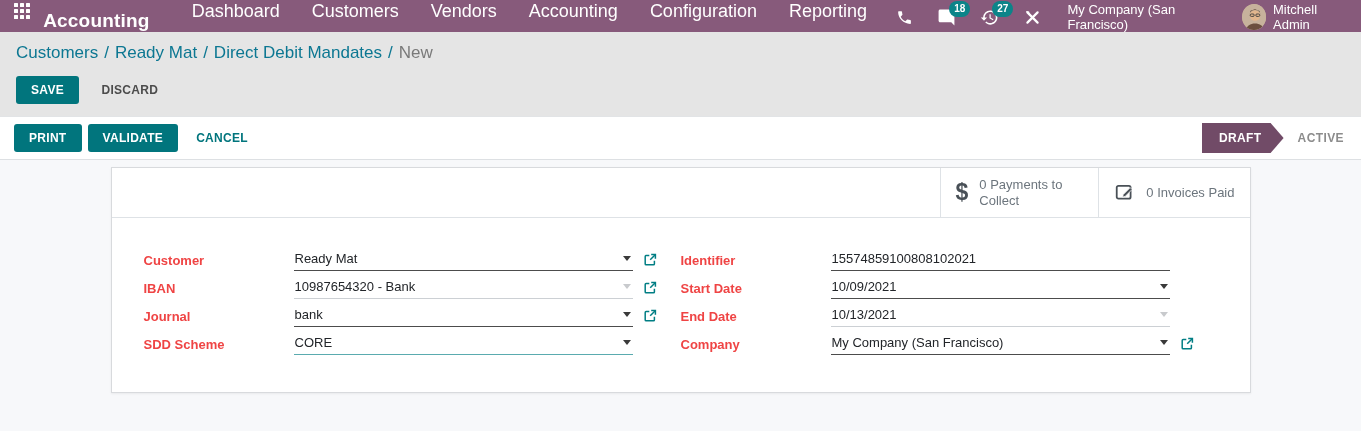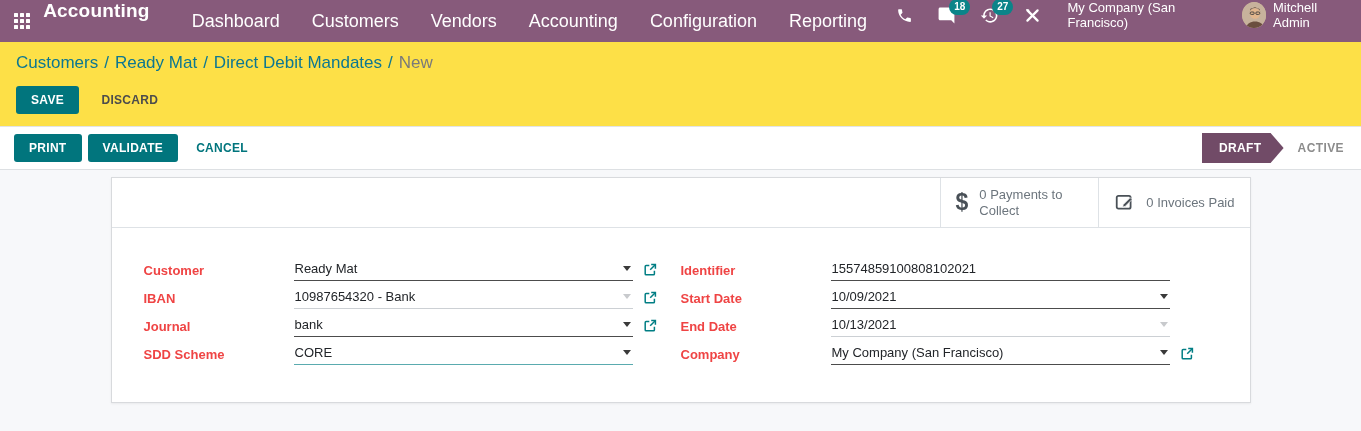--- a/index.html
+++ b/index.html
@@ -1,41 +1,41 @@
 <!DOCTYPE html>
 <html><head>
 <meta charset="utf-8">
 <style>
   * { margin:0; padding:0; box-sizing:border-box; }
   html,body { width:1361px; height:431px; overflow:hidden;
     font-family:"Liberation Sans", sans-serif; background:#f7f8fa; }
 
   
-  .navbar { height:42px; background:#875a7b; display:flex; align-items:flex-start;
+  .navbar { height:32px; background:#875a7b; display:flex; align-items:flex-end;
     color:#fff; padding:0 12px 0 0; }
   .apps-btn { width:46px; height:42px; display:flex; align-items:center; justify-content:center; cursor:pointer; }
   .grid-icon { display:grid; grid-template-columns:repeat(3,4px); grid-template-rows:repeat(3,4px); gap:2px; }
   .grid-icon i { background:#fff; border-radius:.5px; }
   .app-name { font-size:19px; font-weight:bold; margin-right:26px; letter-spacing:.2px; }
   .menu { display:flex; align-items:center; height:42px; }
   .menu-item { font-size:18px; padding:0 16px; height:42px; display:flex; align-items:center; cursor:pointer; }
   .spacer { flex:1; }
   .systray { display:flex; align-items:center; }
   .tray-icon { position:relative; width:20px; height:20px; margin:0 12px; display:flex;
     align-items:center; justify-content:center; cursor:pointer; }
   .tray-icon svg { display:block; }
   .badge { position:absolute; top:-6px; left:12px; background:#0b8489; color:#fff;
     font-size:10px; font-weight:bold; line-height:1; padding:3px 5px; border-radius:9px; }
   .company-name { font-size:13px; margin:0 18px 0 14px; cursor:pointer; }
   .user-zone { display:flex; align-items:center; cursor:pointer; }
   .avatar { width:26px; height:26px; border-radius:50%; overflow:hidden; margin-right:7px; background:#cbb39a; }
   .user-name { font-size:13px; }
 
   
-  .control-panel { background:#fde047; padding:11px 16px 12px; }
+  .control-panel { background:#e5e5e5; padding:11px 16px 12px; }
   .breadcrumb { font-size:17px; color:#0c7792; margin-bottom:13px; }
   .breadcrumb a { color:#0c7792; text-decoration:none; cursor:pointer; }
   .breadcrumb .sep { margin:0 6px; }
   .breadcrumb .current { color:#7a7a7a; }
   .btn { display:inline-block; border:none; border-radius:3px; font-family:inherit;
     font-size:12px; font-weight:bold; letter-spacing:.3px; cursor:pointer; }
   .btn-primary { background:#01757d; color:#fff; padding:7px 15px; }
   .btn-flat { background:transparent; color:#4c4c4c; padding:7px 12px; }
   .btn-link-teal { background:transparent; color:#01757d; padding:7px 12px; }
   .discard { margin-left:6px; }

